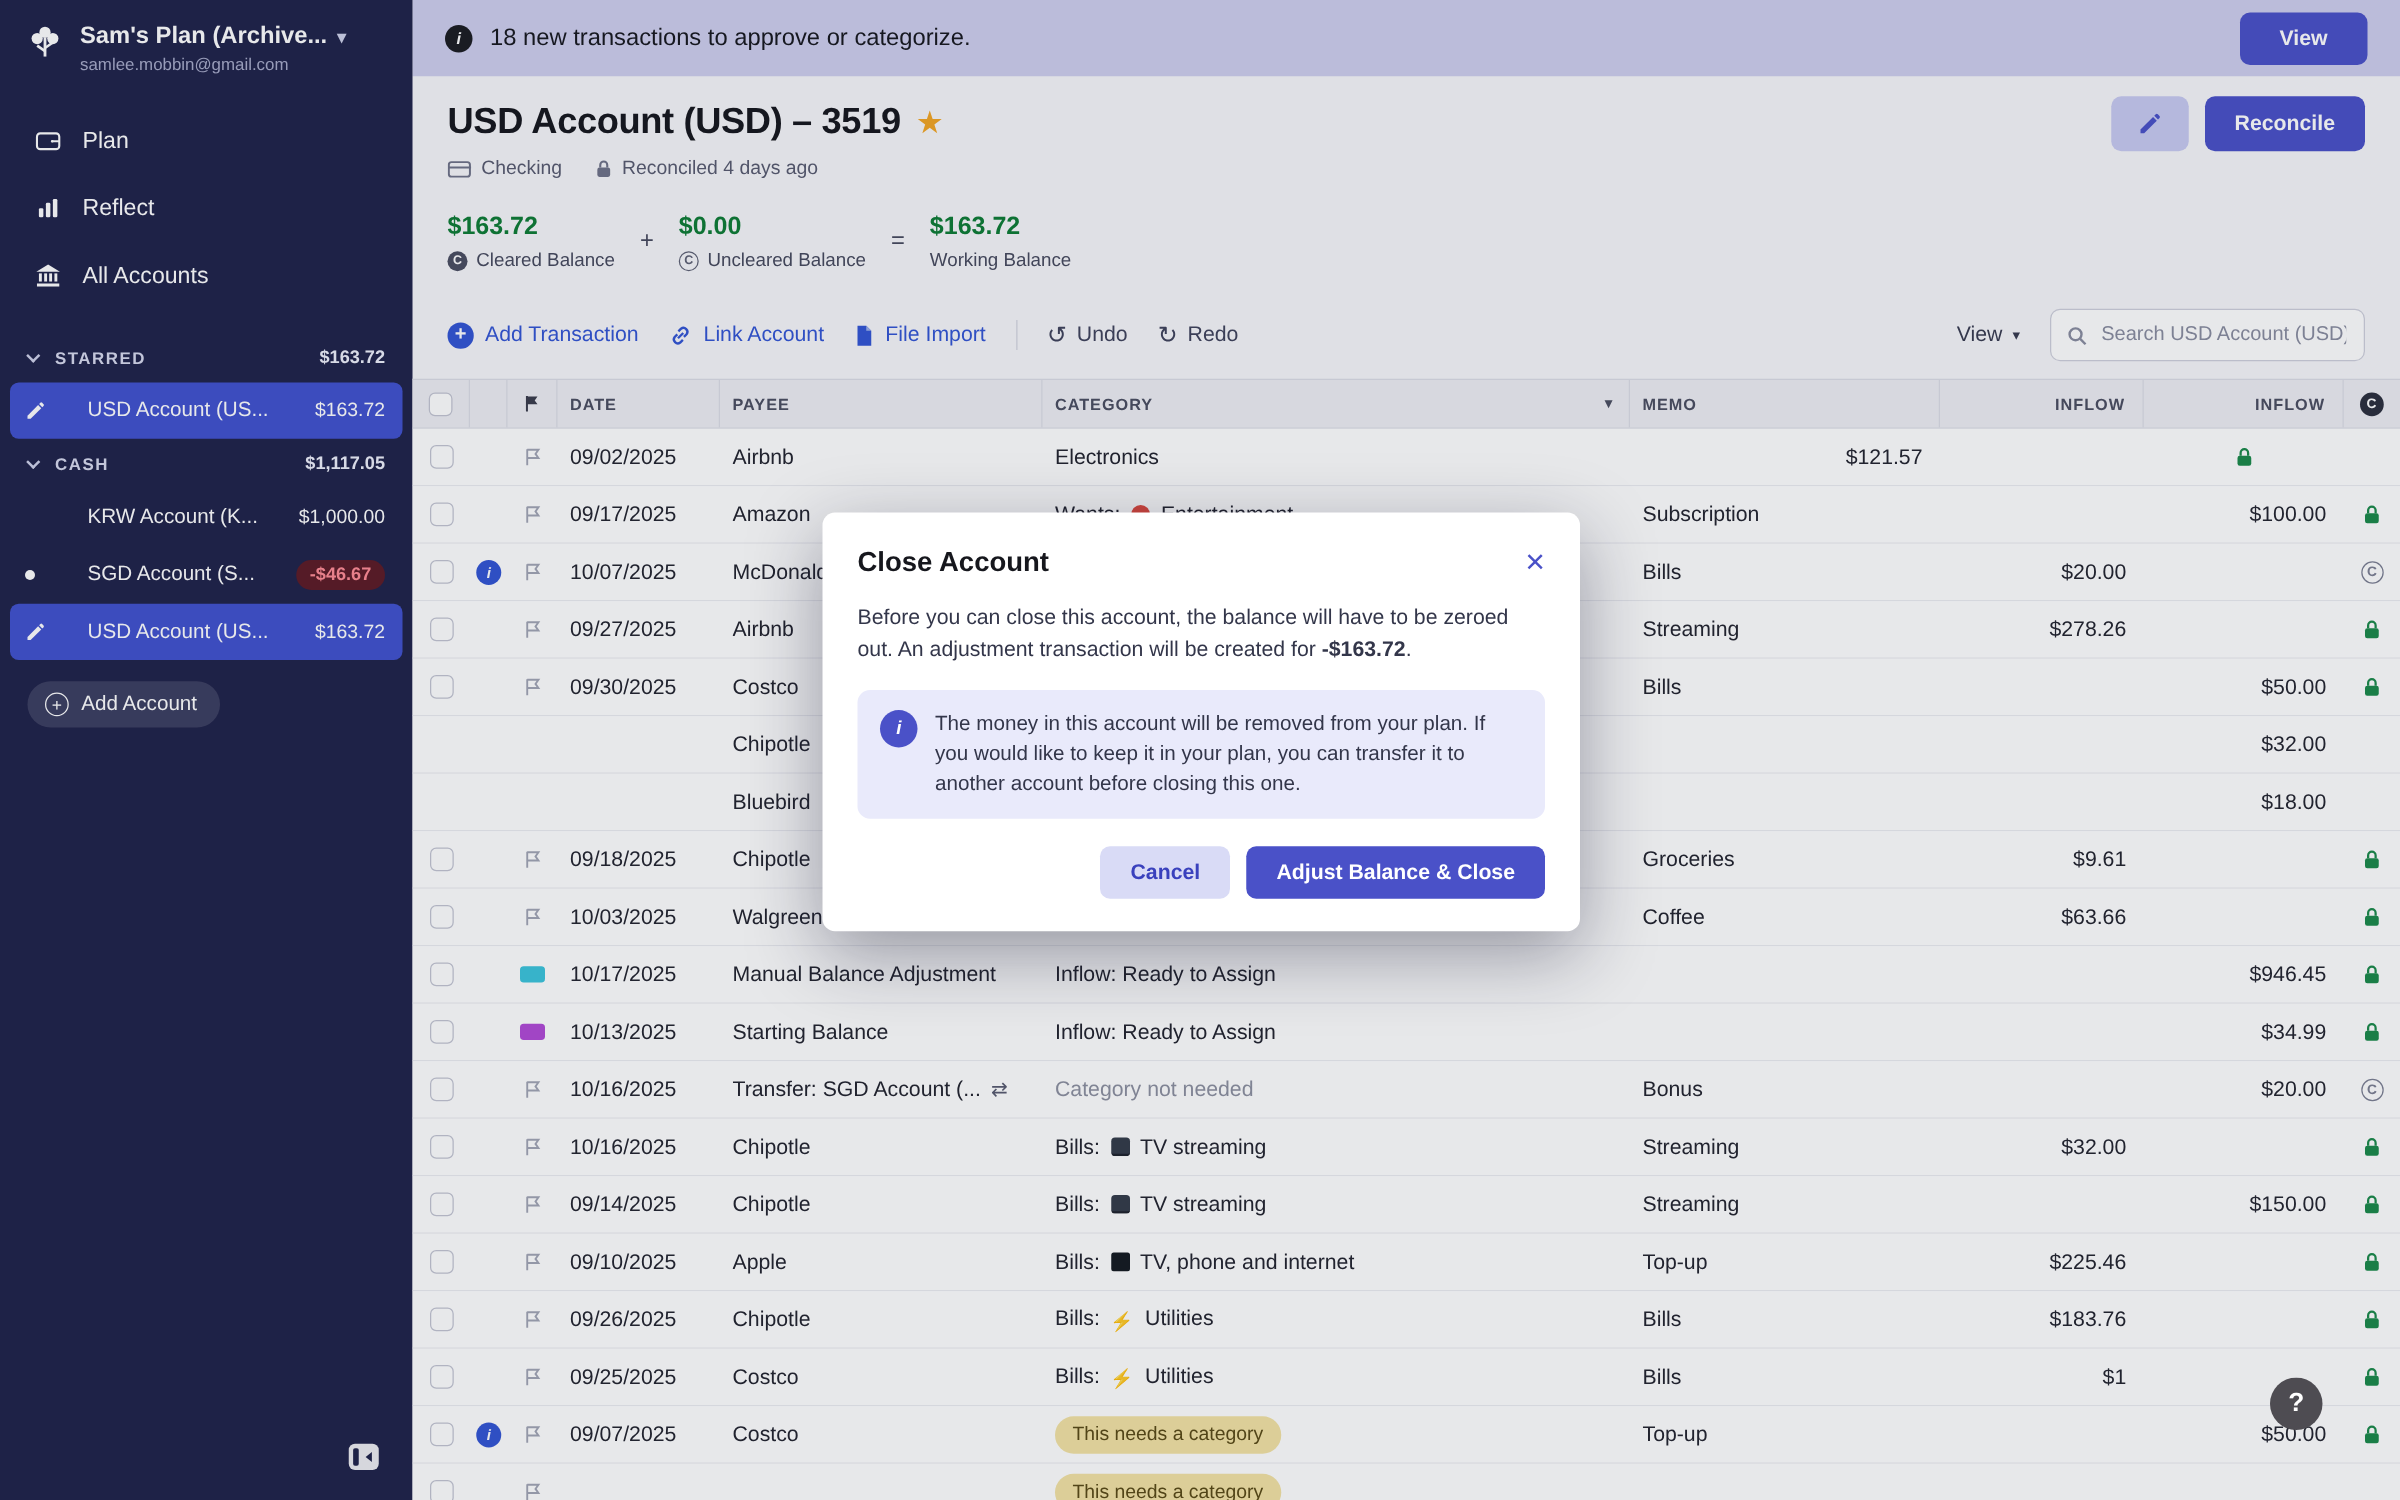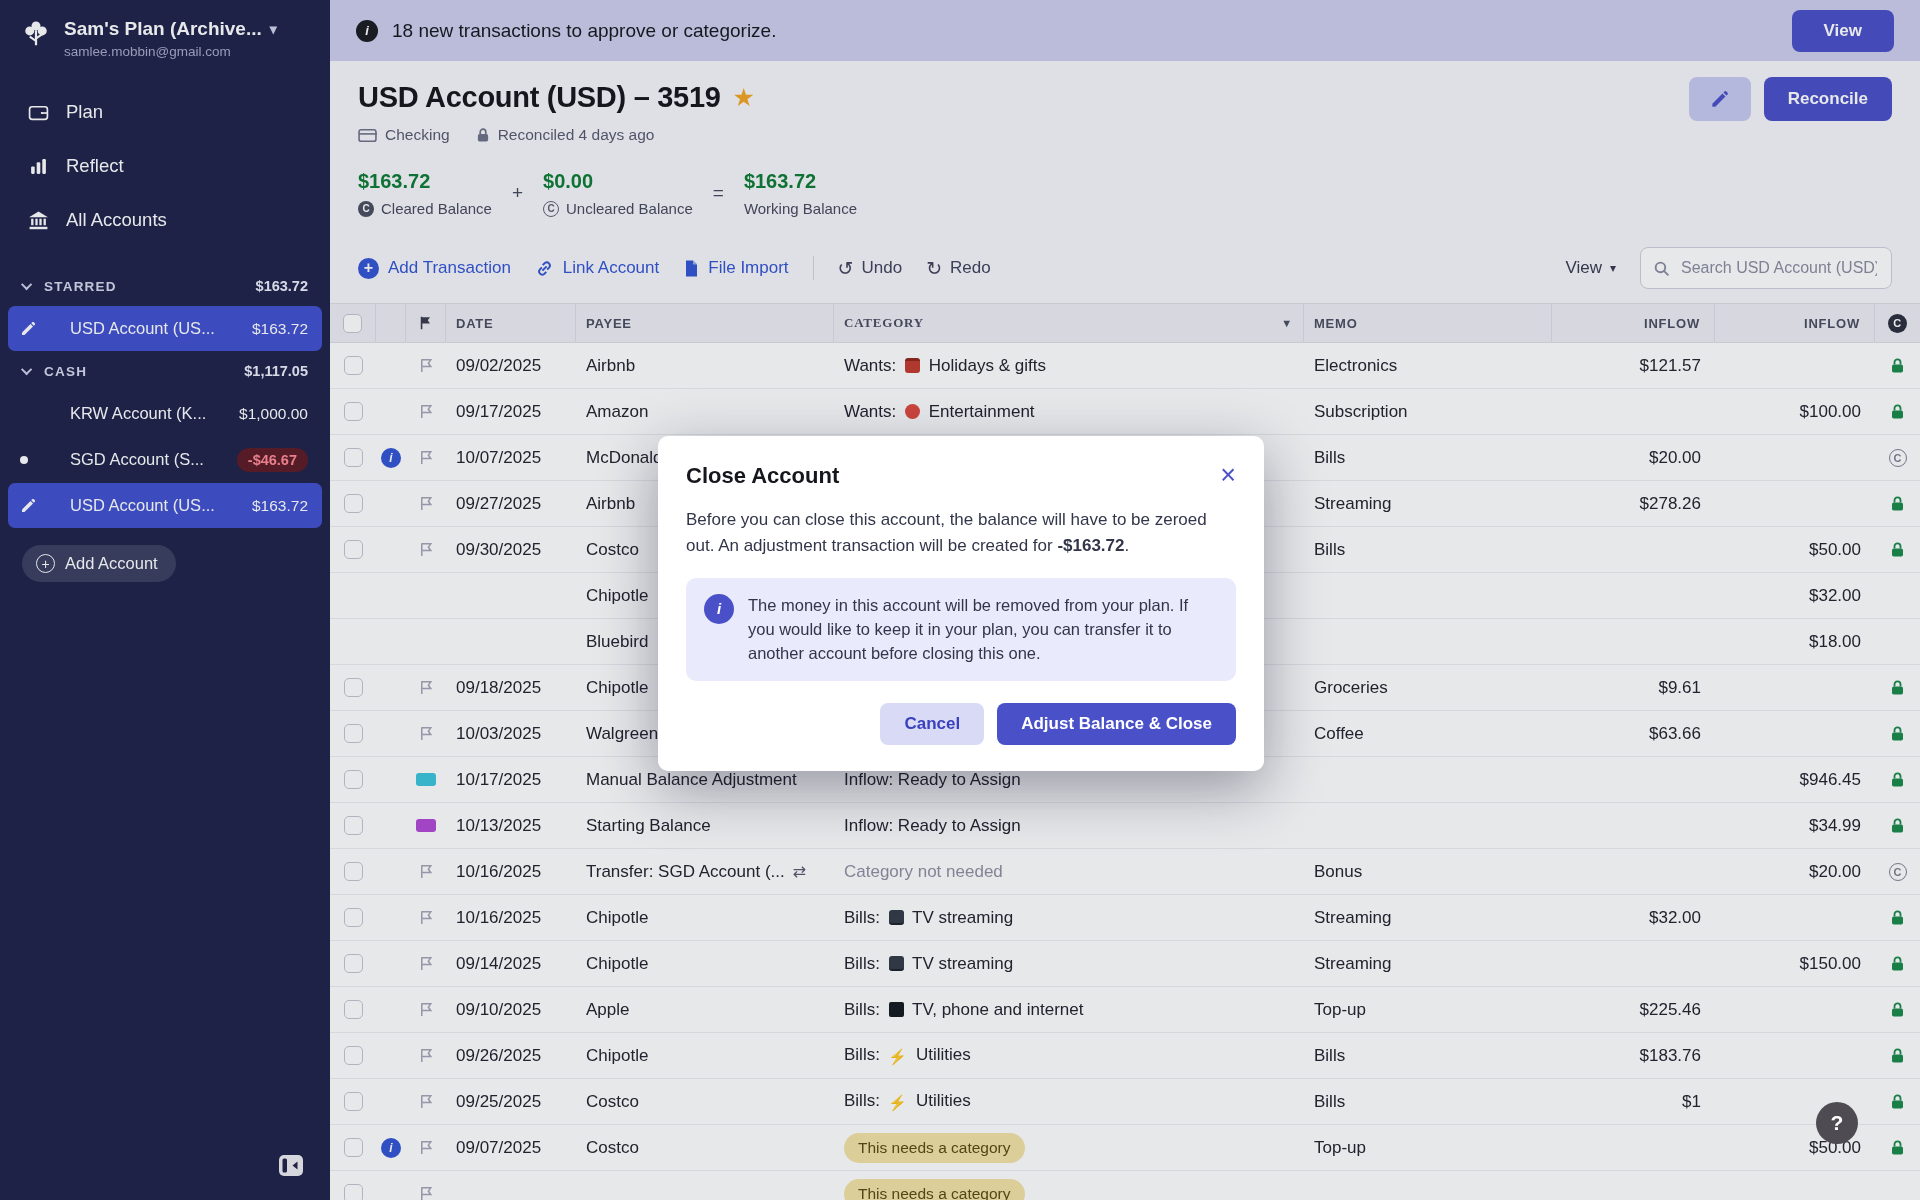--- a/index.html
+++ b/index.html
@@ -78,21 +78,21 @@
   .search-box input { border:none; outline:none; flex:1; min-width:0; font-family:inherit; font-size:16px; color:#30323f; background:transparent; }
   .search-box input::placeholder { color:#8a8da0; }
 
   
   .table { margin-top:14px; background:#fff; }
   .t-head, .t-row { display:grid; grid-template-columns:46px 30px 40px 130px 258px 1fr 248px 163px 160px 45px; align-items:center; }
   .t-head { height:40px; background:#eeeef3; border-top:1px solid #dcdde6; border-bottom:1px solid #dcdde6; }
   .t-head .c { height:100%; display:flex; align-items:center; border-right:1px solid #dcdde6; font-size:13px; font-weight:700; letter-spacing:.06em; color:#4b4e61; padding:0 10px; white-space:nowrap; overflow:hidden; }
   .t-head .c:last-child { border-right:none; }
   .t-head .c.num { justify-content:flex-end; padding-right:14px; }
-  .t-head .c-cat { justify-content:space-between;font-family:Liberation Serif, serif; }
+  .t-head .c-cat { justify-content:space-between; }
   .sort-caret { margin-left:auto; font-size:11px; color:#4b4e61; cursor:pointer; }
   .t-row { height:46px; border-bottom:1px solid #ebecf1; background:#fff; }
   .t-row .c { display:flex; align-items:center; font-size:17px; color:#23242f; padding:0 10px; white-space:nowrap; overflow:hidden; height:100%; }
   .t-row .c.num { justify-content:flex-end; padding-right:14px;text-align:right; }
   .c-check, .c-clr, .c-info, .c-flag { justify-content:center !important; padding:0 !important; }
   .cb { width:19px; height:19px; border:1.5px solid #c3c5d2; border-radius:5px; background:#fff; cursor:pointer; flex-shrink:0; }
   .info-i { width:20px; height:20px; border-radius:50%; background:var(--link-blue,#3355d4); color:#fff; font-size:12px; font-weight:700; font-style:italic; display:flex; align-items:center; justify-content:center; cursor:pointer; }
   .flag-rect { width:20px; height:13px; border-radius:3px; display:inline-block; }
   .payee-text { overflow:hidden; white-space:nowrap; }
   .transfer-ic { margin-left:8px; color:#585b70; font-size:16px; }
@@ -102,21 +102,21 @@
   .hdr-c { width:19px; height:19px; border-radius:50%; background:#2c2f3e; color:#fff; font-size:11px; font-weight:700; display:flex; align-items:center; justify-content:center; cursor:pointer; }
   .em { display:inline-block; width:15px; height:15px; margin:0 4px; border-radius:3px; vertical-align:-2px; flex-shrink:0; }
   .em-gift { background:#c23b2e; border-top:3px solid #8e261c; }
   .em-balloon { background:#e04a3f; border-radius:50% 50% 50% 50%; }
   .em-tv { background:#343b49; border-radius:3px; border-bottom:2px solid #1e222c; }
   .em-monitor { background:#151a21; border-radius:2px; }
   .em-bolt { width:auto; height:auto; background:none; color:#f0a31a; font-size:15px; }
 
   
   .overlay { position:fixed; inset:0; background:rgba(24,25,48,.10); z-index:40; }
-  .modal { position:fixed; left:658px; top:436px; width:606px; background:#fff; border-radius:10px; box-shadow:0 18px 60px rgba(18,19,46,.38); z-index:50; padding:26px 28px 26px 28px; }
+  .modal { position:fixed; left:658px; top:410px; width:606px; background:#fff; border-radius:10px; box-shadow:0 18px 60px rgba(18,19,46,.38); z-index:50; padding:26px 28px 26px 28px; }
   .modal-head { display:flex; align-items:center; }
   .modal-title { font-size:22px; font-weight:700; color:#16171d; }
   .modal-close { margin-left:auto; background:none; border:none; color:var(--accent,#4a51c8); font-size:27px; line-height:1; cursor:pointer; padding:0; font-family:inherit; }
   .modal-body { margin-top:18px; font-size:17px; line-height:1.55; color:#33364a; }
   .modal-body b { font-weight:700; }
   .modal-info { margin-top:18px; background:#e9eafb; border-radius:10px; padding:16px 18px; display:flex; gap:14px; align-items:flex-start; }
   .modal-info-ic { width:30px; height:30px; border-radius:50%; background:var(--accent,#4a51c8); color:#fff; font-size:15px; font-weight:700; font-style:italic; display:flex; align-items:center; justify-content:center; flex-shrink:0; }
   .modal-info-text { font-size:16.5px; line-height:1.45; color:#33364a; }
   .modal-actions { margin-top:22px; display:flex; justify-content:flex-end; gap:13px; }
   .btn-cancel { background:#d9dbf6; color:#3a41bd; border:none; border-radius:8px; font-family:inherit; font-size:17px; font-weight:600; padding:11px 24px; cursor:pointer; }
@@ -384,23 +384,20 @@
               <div class="c c-flag">
                 <svg width="17" height="17" viewBox="0 0 18 18" fill="none" stroke="#a2a5b5" stroke-width="1.6">
                   <path d="M4 2.5 V16"></path>
                   <path d="M4 3 h9.5 l-2.5 3.5 2.5 3.5 H4"></path>
                 </svg>
               </div>
               <div class="c">09/02/2025</div>
               <div class="c">
                 <span class="payee-text">Airbnb</span>
               </div>
-              <div class="c">
-                <span class="">Wants: <span class="em em-gift"></span> Holidays &amp; gifts</span>
-              </div>
               <div class="c">Electronics</div>
               <div class="c num">$121.57</div>
               <div class="c num"></div>
               <div class="c c-clr">
                 <svg width="15" height="17" viewBox="0 0 15 16">
                   <rect x="2" y="7" width="11" height="8" rx="1.8" fill="#1b8a4a"></rect>
                   <path d="M4.5 7 V4.8 a3 3 0 0 1 6 0 V7" fill="none" stroke="#1b8a4a" stroke-width="1.8"></path>
                 </svg>
               </div>
             </div>

